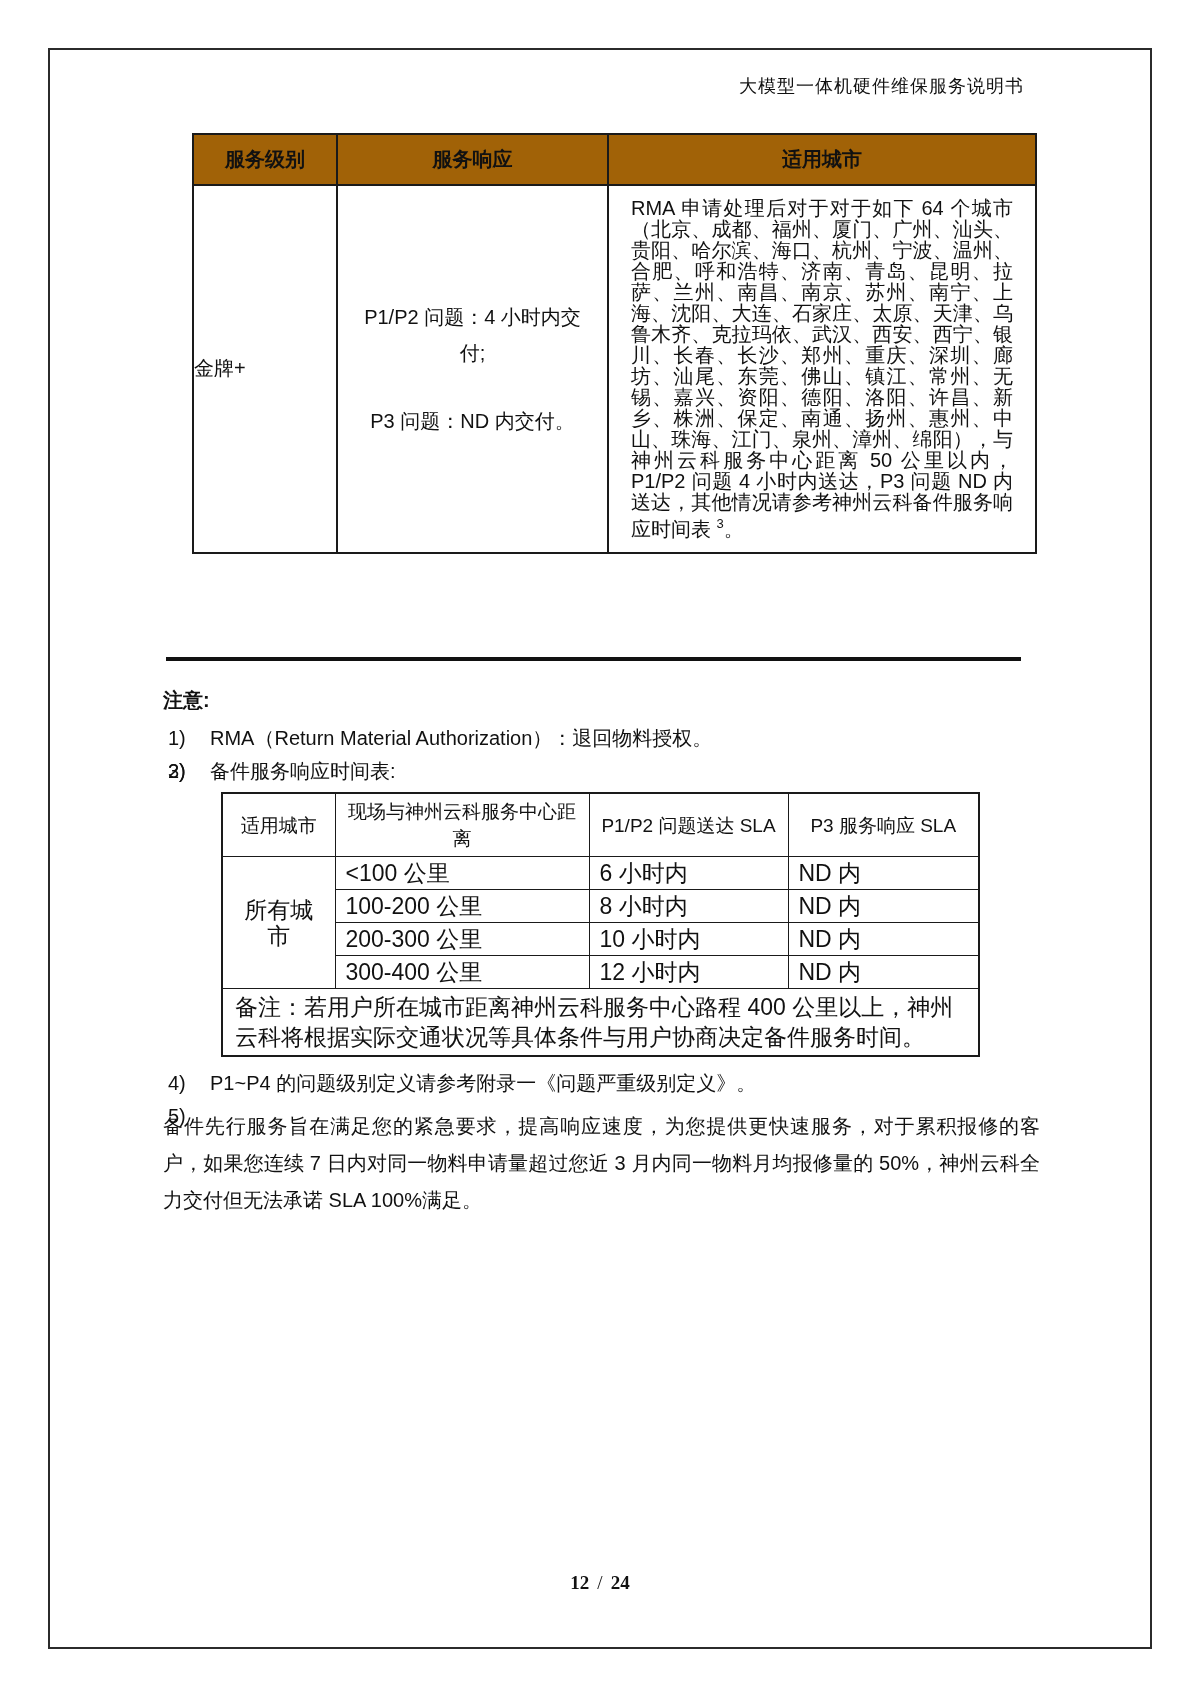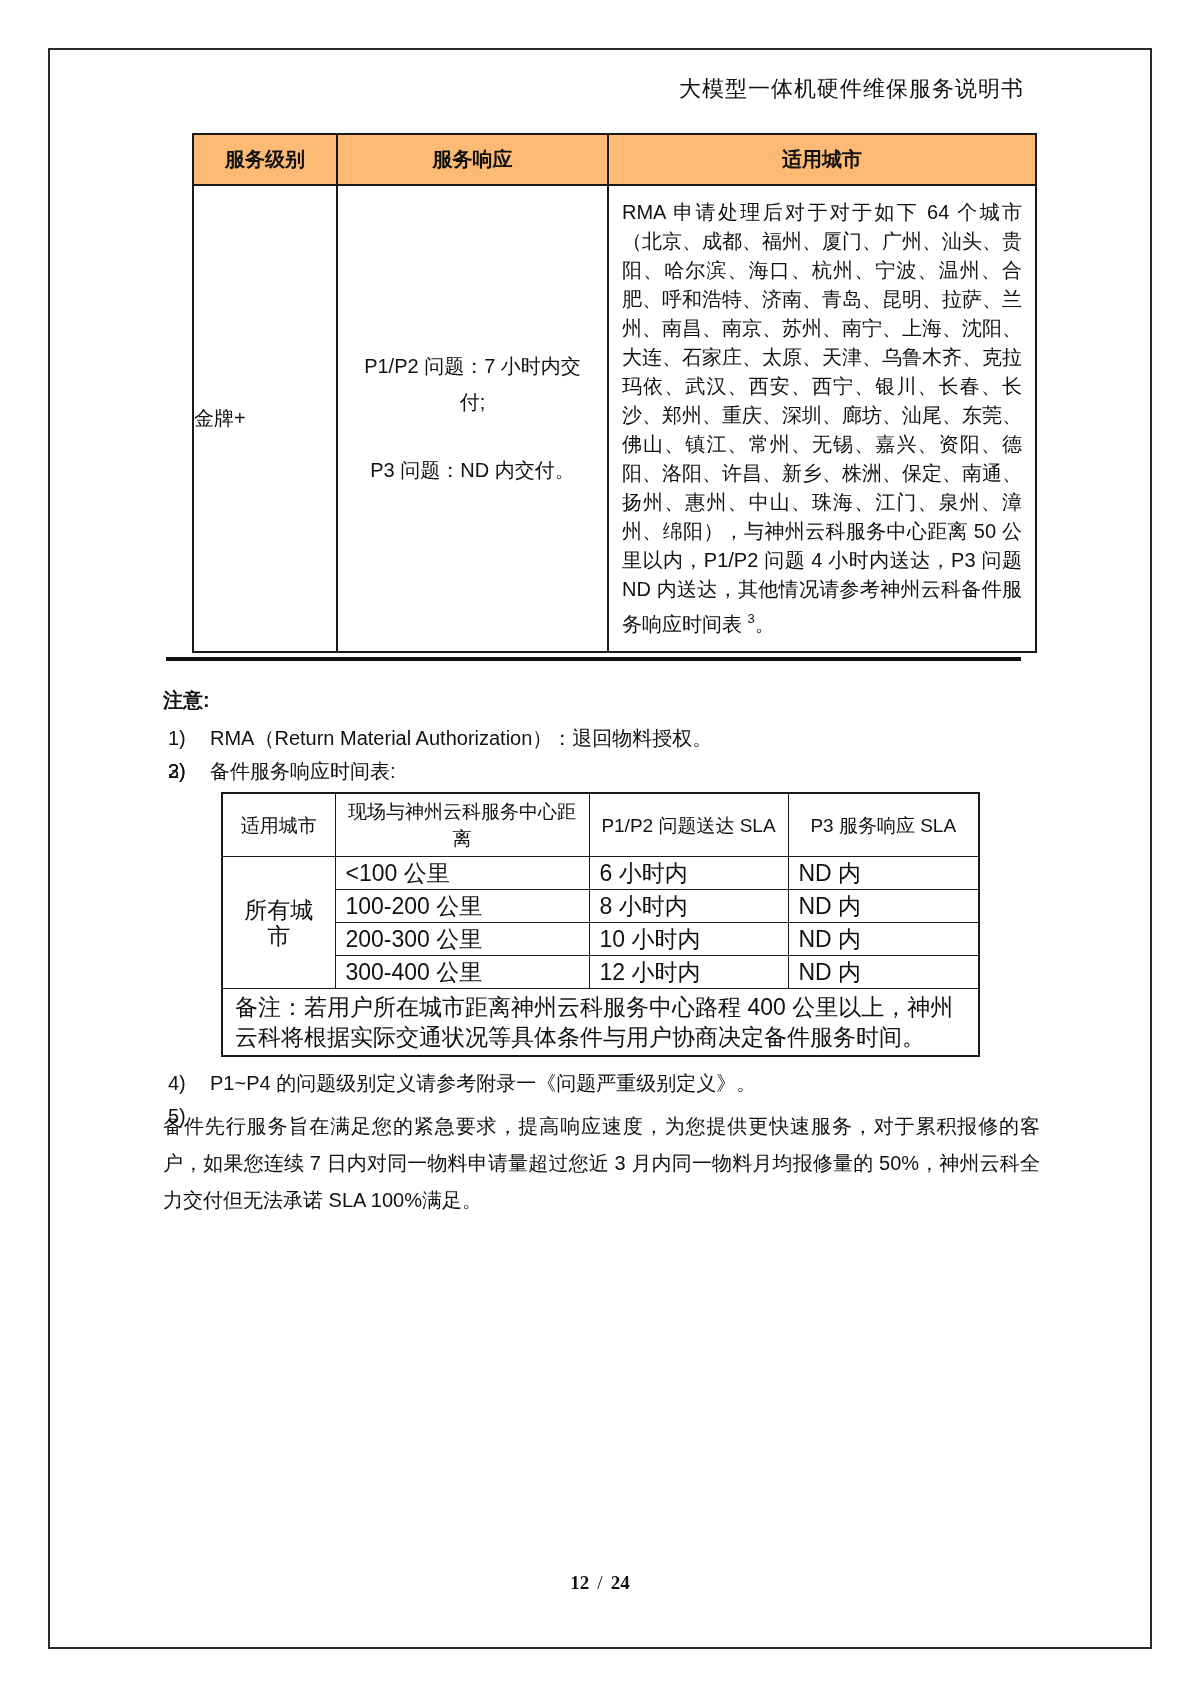--- a/index.html
+++ b/index.html
@@ -9,39 +9,39 @@
     font-family:"Liberation Sans","DejaVu Sans",sans-serif;
     color:#111;
   }
   .frame {
     position:absolute; left:48px; top:48px; width:1104px; height:1601px;
     border:2px solid #2b2b2b;
   }
   .doc-header {
     position:absolute; top:74px; right:176px;
     font-family:Liberation Serif, serif;
-    font-size:22px; letter-spacing:1px; color:#111;
+    font-size:18px; letter-spacing:1px; color:#111;
   }
   
   table { border-collapse:collapse; }
   .t1 {
     position:absolute; left:192px; top:133px; width:843px;
     table-layout:fixed;
   }
   .t1 col.c1{width:144px;} .t1 col.c2{width:271px;} .t1 col.c3{width:428px;}
   .t1 th {
-    background:#fdba74; border:2px solid #1a1a1a;
+    background:#a16207; border:2px solid #1a1a1a;
     font-size:20px; font-weight:bold; padding:11px 4px; text-align:center;
   }
   .t1 td { border:2px solid #1a1a1a; font-size:20px; }
   .t1 td.level { text-align:left; vertical-align:middle;margin-top:44px; }
   .t1 td.resp  { text-align:center; vertical-align:middle; padding:8px 14px; line-height:36px; }
   .t1 td.resp .line1 { margin-bottom:32px; }
   .t1 td.cities {
-    padding:12px 13px; line-height:29px; text-align:justify; vertical-align:top;
+    padding:12px 22px; line-height:21px; text-align:justify; vertical-align:top;
   }
   .t1 td.cities sup { font-size:13px; }
   
   .rule {
     position:absolute; left:166px; top:657px; width:855px; height:4px;
     background:#111;
   }
   
   .content {
     position:absolute; left:163px; top:684px; width:877px; font-size:20px;
@@ -93,21 +93,21 @@
       <tr>
         <th>服务级别</th>
         <th>服务响应</th>
         <th>适用城市</th>
       </tr>
     </thead>
     <tbody>
       <tr>
         <td class="level">金牌+</td>
         <td class="resp">
-          <div class="line1">P1/P2 问题：7 小时内交付;</div>
+          <div class="line1">P1/P2 问题：4 小时内交付;</div>
           <div class="line2">P3 问题：ND 内交付。</div>
         </td>
         <td class="cities">
           <span>RMA 申请处理后对于对于如下 64 个城市（北京、成都、福州、厦门、广州、汕头、贵阳、哈尔滨、海口、杭州、宁波、温州、合肥、呼和浩特、济南、青岛、昆明、拉萨、兰州、南昌、南京、苏州、南宁、上海、沈阳、大连、石家庄、太原、天津、乌鲁木齐、克拉玛依、武汉、西安、西宁、银川、长春、长沙、郑州、重庆、深圳、廊坊、汕尾、东莞、佛山、镇江、常州、无锡、嘉兴、资阳、德阳、洛阳、许昌、新乡、株洲、保定、南通、扬州、惠州、中山、珠海、江门、泉州、漳州、绵阳），与神州云科服务中心距离 50 公里以内，P1/P2 问题 4 小时内送达，P3 问题 ND 内送达，其他情况请参考神州云科备件服务响应时间表 </span><sup>3</sup><span>。</span>
         </td>
       </tr>
     </tbody>
   </table>
 
   <div class="rule"></div>

